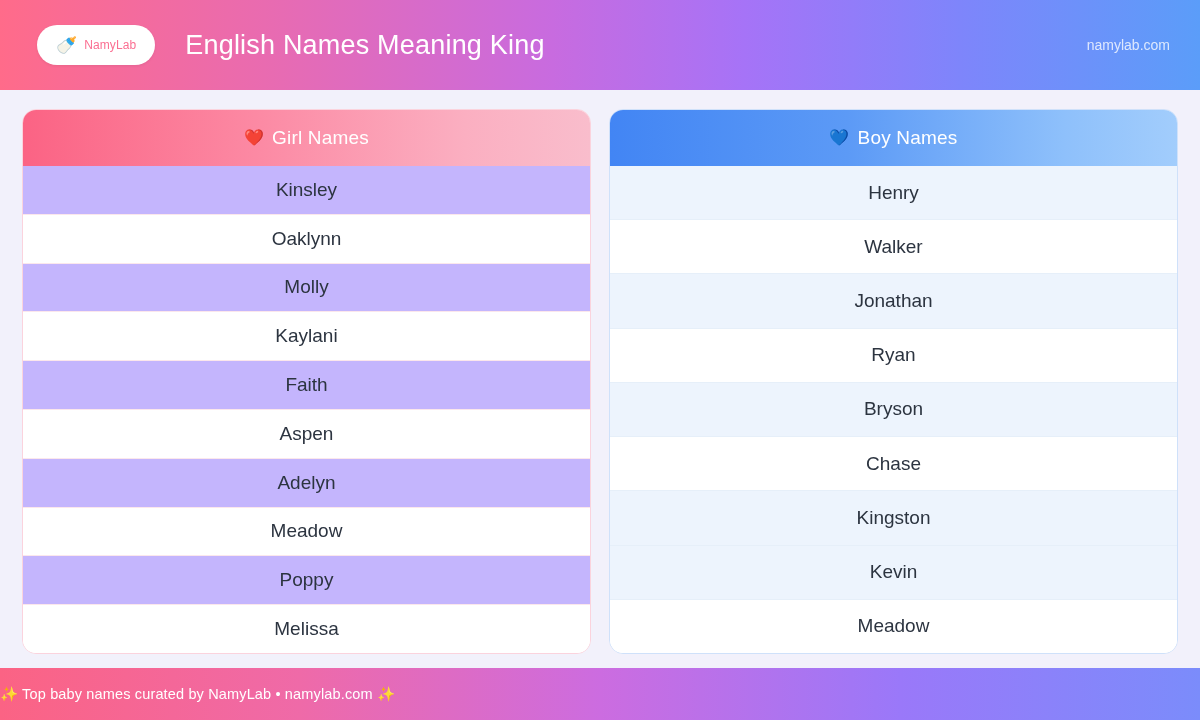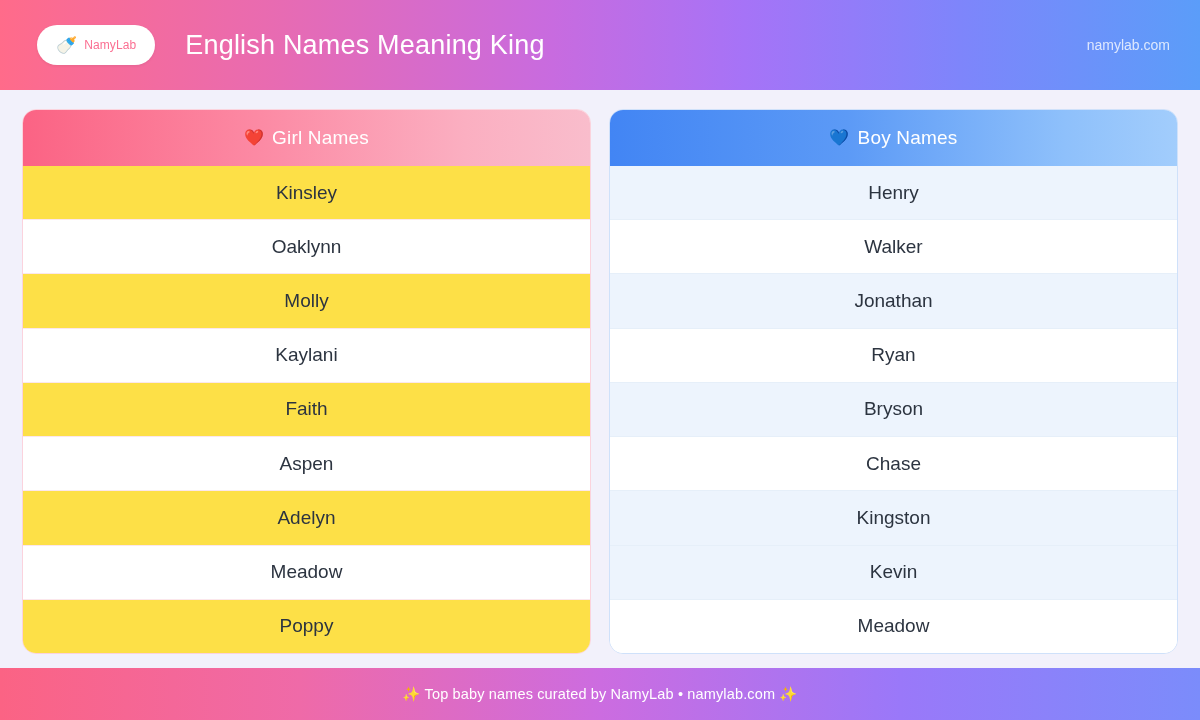--- a/index.html
+++ b/index.html
@@ -103,31 +103,31 @@
   .name-row {
     flex:1 1 0;
     display:flex; align-items:center; justify-content:center;
     font-size:19px;
     color:#2c3440;
     font-weight:400;
     background:#ffffff;
     border-bottom:1px solid rgba(0,0,0,0.035);
   }
   .name-row:last-child { border-bottom:none; }
-  .card.girl .name-row.alt { background:#fde047; }
+  .card.girl .name-row.alt { background:#c4b5fd; }
   .card.boy  .name-row.alt { background:#edf4fd; }
   .card.girl .name-row { border-bottom-color:#fbe7ec; }
   .card.boy  .name-row { border-bottom-color:#e6eff9; }
 
   
   .footer {
     height:52px;
     flex:0 0 52px;
     background:linear-gradient(90deg,#fb6384 0%, #ef6aa8 25%, #cc6ce0 50%, #9a78f9 75%, #7b8cfb 100%);
-    display:flex; align-items:center; justify-content:center;
+    display:flex; align-items:center; 
     color:#ffffff;
     font-size:14.5px;
     font-weight:400;
     letter-spacing:0.15px;
   }
 </style>
 </head>
 <body>
 
 <div class="page">
@@ -151,20 +151,21 @@
       <div class="name-list">
         <div class="name-row alt">Kinsley</div>
         <div class="name-row">Oaklynn</div>
         <div class="name-row alt">Molly</div>
         <div class="name-row">Kaylani</div>
         <div class="name-row alt">Faith</div>
         <div class="name-row">Aspen</div>
         <div class="name-row alt">Adelyn</div>
         <div class="name-row">Meadow</div>
         <div class="name-row alt">Poppy</div>
+        <div class="name-row">Melissa</div>
       </div>
     </div>
 
     <div class="card boy">
       <div class="card-header">
         <span class="card-header-emoji">💙</span>
         <span>Boy Names</span>
       </div>
       <div class="name-list">
         <div class="name-row alt">Henry</div>

